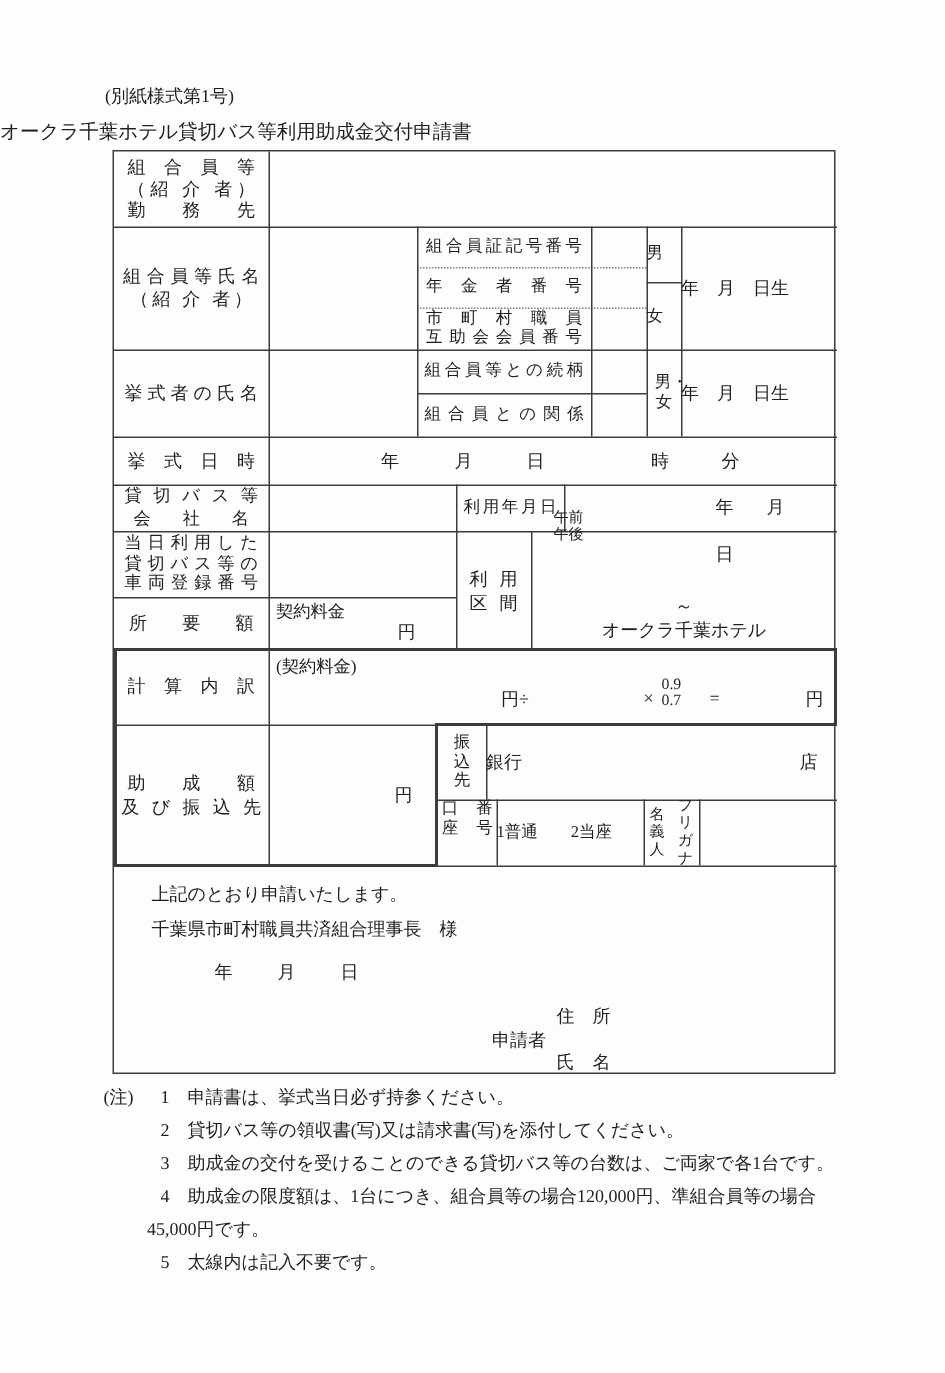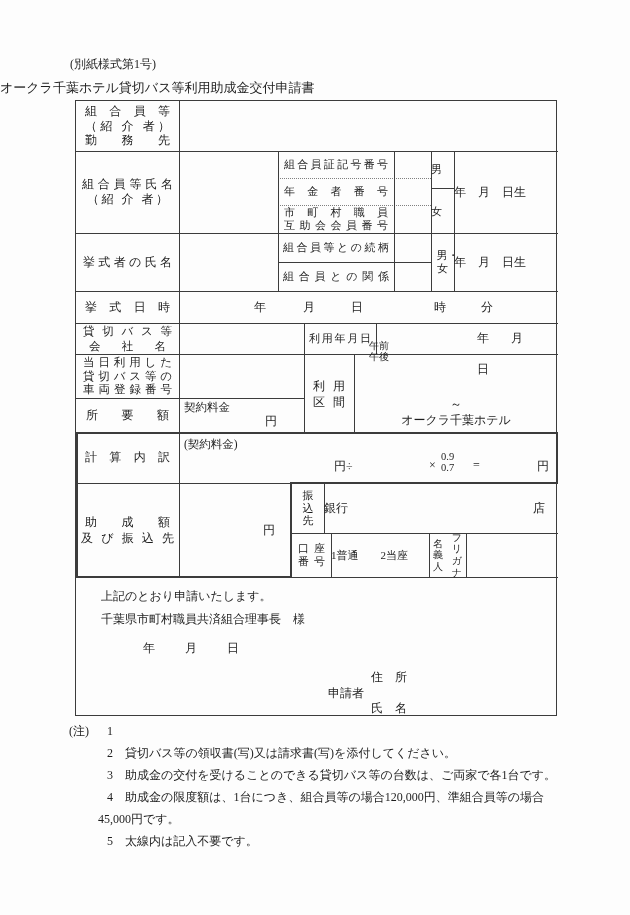--- a/index.html
+++ b/index.html
@@ -156,21 +156,21 @@
     <div class="abs" style="left:103px;top:382px;width:111px;height:94px;display:flex;align-items:center;justify-content:flex-end;padding-right:15px;box-sizing:border-box;">
       <span>円</span>
     </div>
     <div class="abs s11" style="left:216px;top:382px;width:32px;height:50px;display:flex;align-items:center;">
       <div class="vstack">振込先</div>
     </div>
     <div class="abs" style="left:248px;top:382px;width:234px;height:50px;line-height:50px;">
       <div class="ctr">銀行</div>
       <span class="abs" style="right:13px;top:0;line-height:50px;">店</span>
     </div>
-    <div class="abs s11" style="left:216px;top:432px;width:39px;height:44px;display:flex;flex-direction:column;justify-content:center;line-height:13px;">
+    <div class="abs s11" style="left:216px;top:432px;width:39px;height:44px;display:flex;flex-direction:row;justify-content:center;line-height:13px;">
       <div class="jt" style="padding:0 6px;">口 座</div>
       <div class="jt" style="padding:0 6px;">番 号</div>
     </div>
     <div class="abs ctr s11" style="left:255px;top:432px;width:98px;height:44px;line-height:44px;">1普通　　2当座</div>
     <div class="abs s10" style="left:353px;top:432px;width:37px;height:44px;display:flex;justify-content:center;align-items:center;gap:1px;">
       <div class="vstack">名義人</div>
       <div class="vstack">フリガナ</div>
     </div>
     <div class="abs" style="left:391px;top:433px;width:90px;height:42px;"></div>
 
@@ -179,20 +179,21 @@
     <div class="abs" style="left:67px;top:539px;letter-spacing:2px;">年　　月　　日</div>
     <div class="abs" style="left:295px;top:568px;">住　所</div>
     <div class="abs" style="left:252px;top:584px;">申請者</div>
     <div class="abs" style="left:295px;top:599px;">氏　名</div>
   </div>
 
   <div class="abs" style="left:69px;top:724px;width:510px;">
     <div class="note-row">
       <span class="note-tag">(注)</span>
       <span class="note-num">1</span>
+      <span class="note-text">申請書は、挙式当日必ず持参ください。</span>
     </div>
     <div class="note-row">
       <span class="note-tag"></span>
       <span class="note-num">2</span>
       <span class="note-text">貸切バス等の領収書(写)又は請求書(写)を添付してください。</span>
     </div>
     <div class="note-row">
       <span class="note-tag"></span>
       <span class="note-num">3</span>
       <span class="note-text">助成金の交付を受けることのできる貸切バス等の台数は、ご両家で各1台です。</span>

